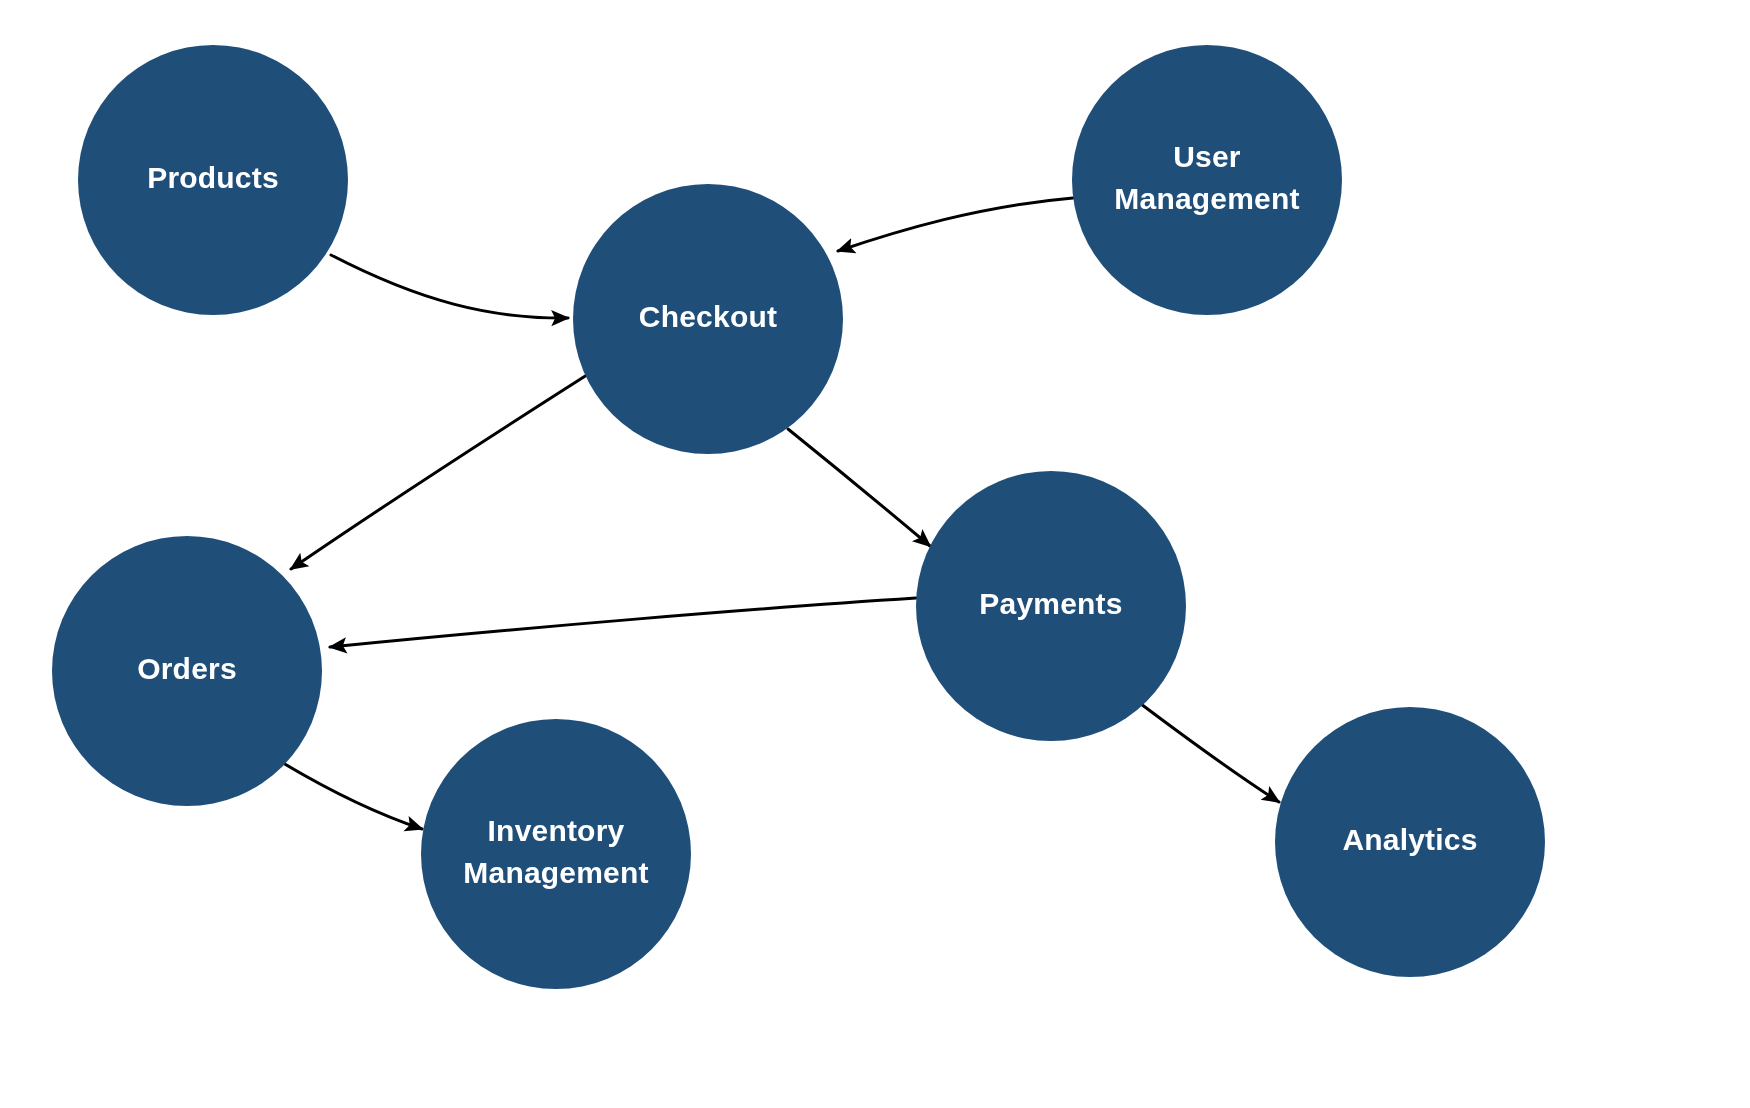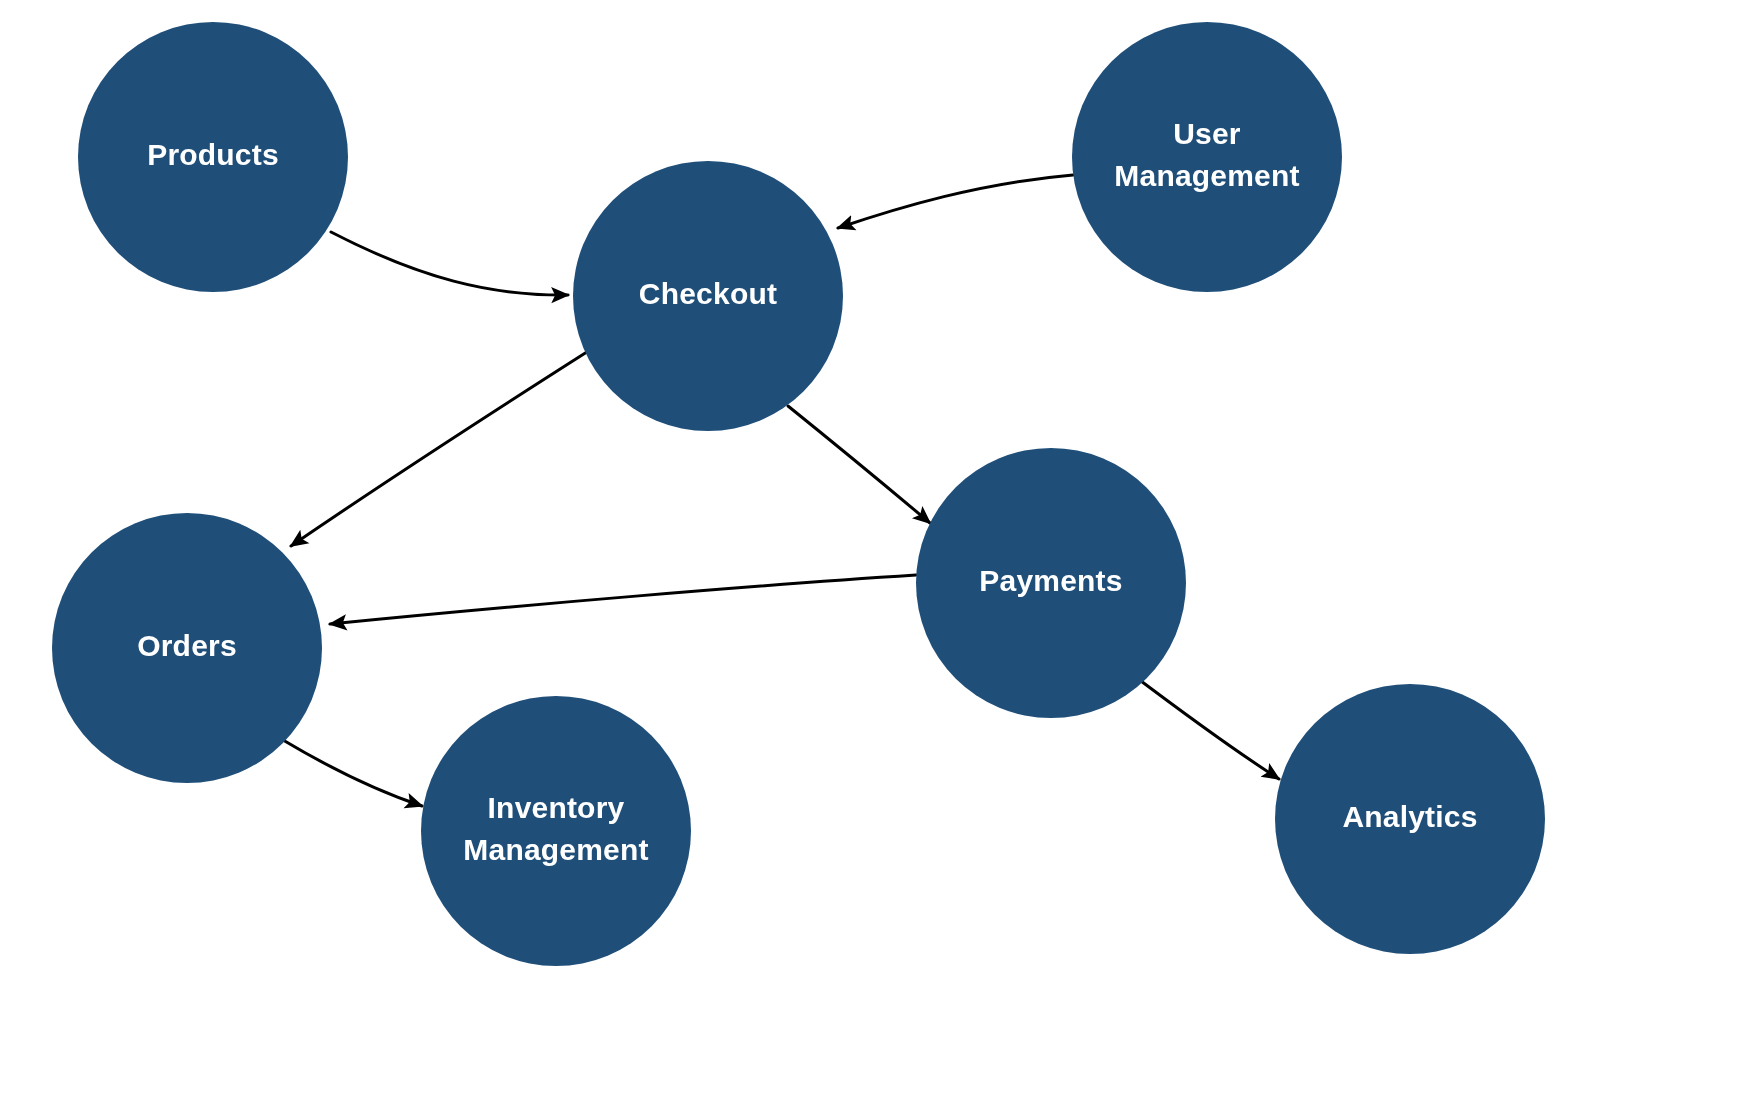--- a/index.html
+++ b/index.html
@@ -12,20 +12,21 @@
     width: 1750px;
     height: 1108px;
     overflow: hidden;
     font-family: "Liberation Sans", sans-serif;
   }
   #canvas {
     position: relative;
     width: 1750px;
     height: 915px;
     background: #ffffff;
+    margin-top: 23px;
   }
   #graph-svg {
     position: absolute;
     left: 0;
     top: 0;
     width: 1750px;
     height: 1108px;
   }
   .node-label {
     fill: #ffffff;

